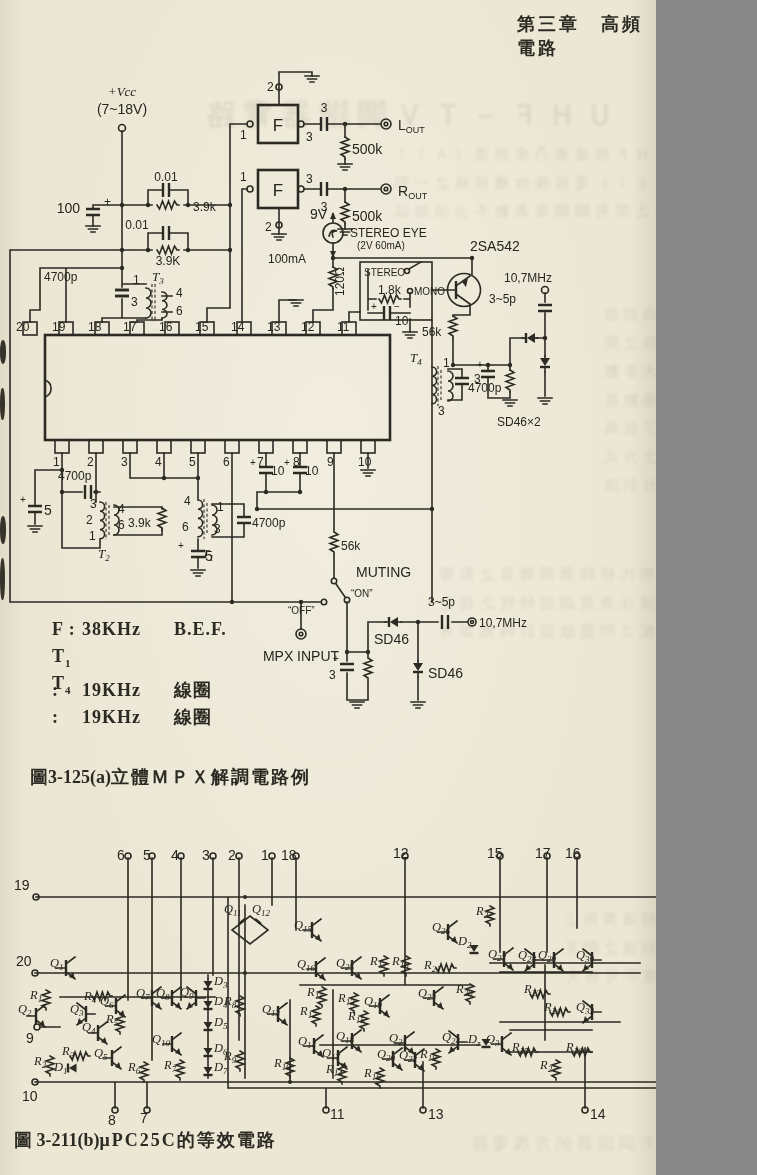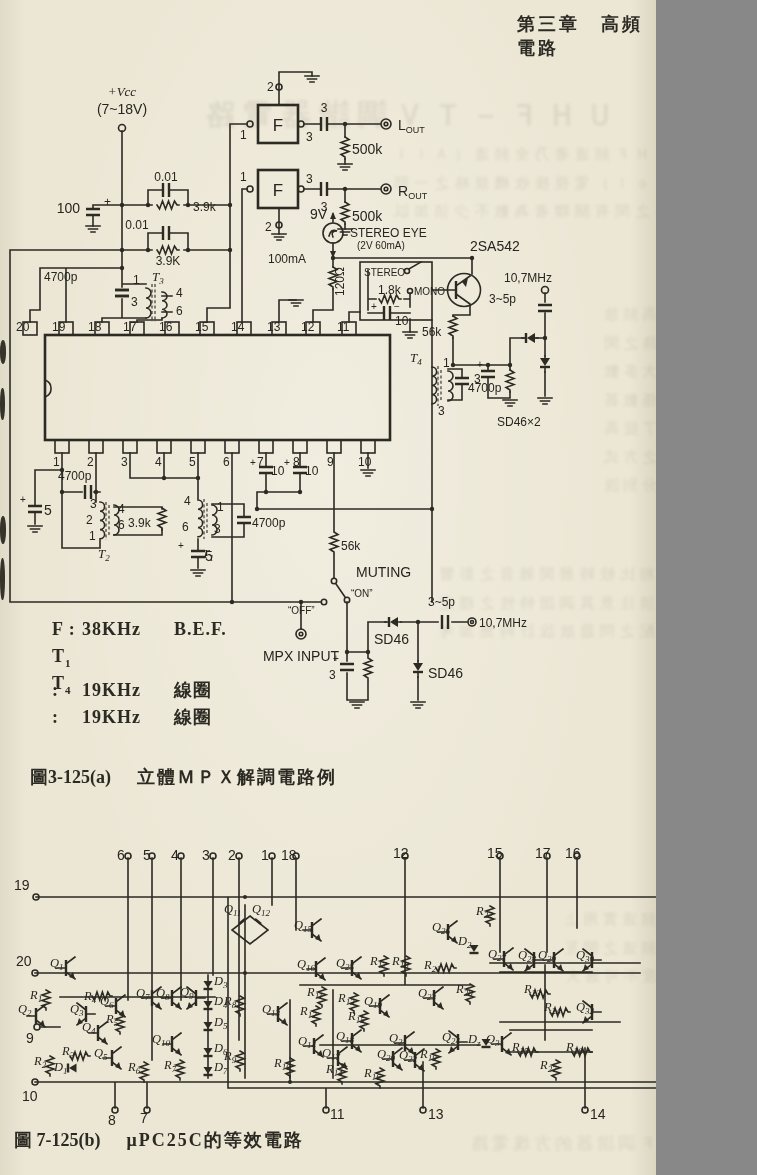--- a/index.html
+++ b/index.html
@@ -24,21 +24,21 @@
   text.lb.i{font-family:"Liberation Serif",serif;font-style:italic;font-size:13px;}
   text.lb.m{text-anchor:middle;} text.lb.e{text-anchor:end;}
   text.lb.c{font-family:"Liberation Serif",serif;font-style:italic;font-size:12.5px;}
   tspan.sub{font-size:9px;}
   .legend{position:absolute;left:52px;top:616px;font-size:18px;font-weight:600;letter-spacing:1px;}
   .lrow{height:27px;line-height:27px;}
   .lrow .lnm{display:inline-block;width:30px;}
   .lrow sub{font-size:11px;}
   .lrow .lfq{display:inline-block;width:92px;}
   .cap{position:absolute;font-size:18px;font-weight:600;}
-  .cap .cpre{letter-spacing:0px;margin-right:26px;}
+  .cap .cpre{letter-spacing:0px;}
   .cap .ctxt{letter-spacing:2px;font-family:Liberation Serif, serif;}
   .bleed{position:absolute;transform:scaleX(-1);filter:blur(1.7px);opacity:.15;color:#6e6853;
     font-family:"Liberation Serif",serif;overflow:hidden;line-height:1.9;letter-spacing:4px;text-align:justify;}
   .bleed.bold{font-weight:bold;opacity:.12;letter-spacing:8px;}
   .sm{position:absolute;background:#17150f;border-radius:45%;opacity:.85;}
 </style>
 </head>
 <body>
 
 <div class="page">
@@ -636,21 +636,21 @@
         <text x="544" y="1011" class="lb c">R<tspan class="sub" dy="3">24</tspan></text>
         <text x="512" y="1051" class="lb c">R<tspan class="sub" dy="3">25</tspan></text>
         <text x="566" y="1051" class="lb c">R<tspan class="sub" dy="3">26</tspan></text>
         <text x="540" y="1069" class="lb c">R<tspan class="sub" dy="3">27</tspan></text>
         <text x="486" y="1043" class="lb c">Q<tspan class="sub" dy="3">31</tspan></text>
         <text x="576" y="1011" class="lb c">Q<tspan class="sub" dy="3">32</tspan></text>
       </g>
   </svg>
 
   <div class="cap" style="left:14px;top:1128px">
-    <span class="cpre">圖 7-125(b)</span><span class="ctxt">μPC25C的等效電路</span>
+    <span class="cpre">圖 3-211(b)</span><span class="ctxt">μPC25C的等效電路</span>
   </div>
 
   <div class="sm" style="left:0;top:340px;width:6px;height:24px"></div>
   <div class="sm" style="left:0;top:388px;width:5px;height:32px"></div>
   <div class="sm" style="left:0;top:516px;width:6px;height:28px"></div>
   <div class="sm" style="left:0;top:558px;width:5px;height:42px"></div>
   <div class="sm" style="left:751px;top:136px;width:6px;height:28px"></div>
   <div class="sm" style="left:752px;top:198px;width:5px;height:62px"></div>
   <div class="sm" style="left:751px;top:436px;width:6px;height:92px"></div>
   <div class="sm" style="left:752px;top:540px;width:5px;height:80px"></div>

